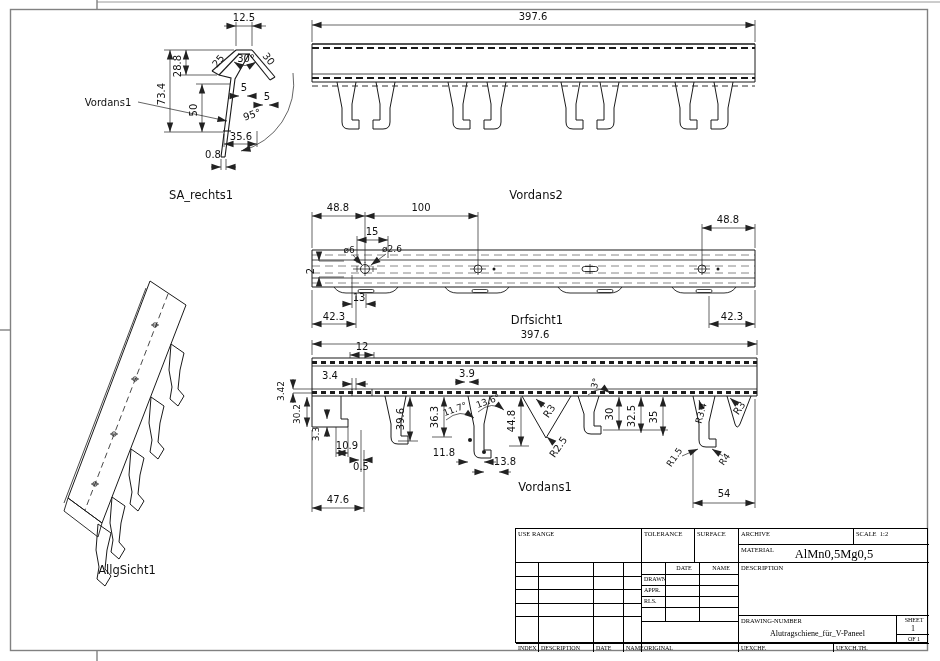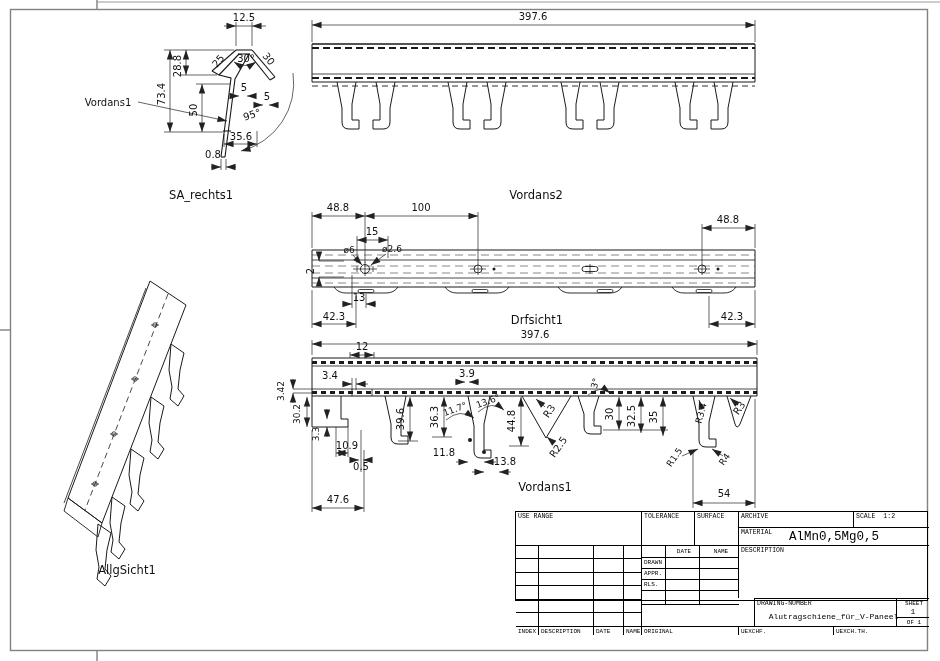--- a/index.html
+++ b/index.html
@@ -1,21 +1,21 @@
 <!DOCTYPE html>
 <html><head>
 <meta charset="utf-8">
 <style>
   html,body{margin:0;padding:0;background:#fff;width:940px;height:661px;overflow:hidden;}
   #sheet{position:relative;width:940px;height:661px;background:#fff;font-family:"DejaVu Sans",sans-serif;}
   svg{position:absolute;left:0;top:0;}
   .d{font:10px "DejaVu Sans",sans-serif;fill:#111;stroke:none;text-anchor:middle;}
   .ds{font:9px "DejaVu Sans",sans-serif;fill:#111;stroke:none;text-anchor:middle;}
   .cap{font:11.5px "DejaVu Sans",sans-serif;fill:#111;stroke:none;text-anchor:middle;}
-  .tb{position:absolute;left:515px;top:511px;width:413px;height:90px;border:1px solid #000;box-sizing:border-box;font-family:Liberation Mono, monospace;color:#000;background:#fff;}
+  .tb{position:absolute;left:515px;top:528px;width:413px;height:115px;border:1px solid #000;box-sizing:border-box;font-family:Liberation Serif, serif;color:#000;background:#fff;}
   .c{position:absolute;box-sizing:border-box;border-left:1px solid #000;border-top:1px solid #000;}
   .nl{border-left:none;}.nt{border-top:none;}
   .lab{font-size:6.5px;line-height:8px;padding:1px 0 0 2px;white-space:nowrap;}
   .lab2{font-size:6px;line-height:7px;padding:1px 0 0 2px;white-space:nowrap;}
   .ctr{text-align:center;}
   .matval{position:absolute;left:0;right:0;top:2px;text-align:center;font-size:12.5px;}
   .dnval{position:absolute;left:0;right:0;top:13px;text-align:center;font-size:8px;}
   .sheetval{position:absolute;left:0;right:0;top:8px;text-align:center;font-size:8px;}
   .hline{position:absolute;height:1px;background:#000;}
   .vline{position:absolute;width:1px;background:#000;}
@@ -360,21 +360,21 @@
     <div class="hline" style="left:0;top:58px;width:97px;"></div>
     <div class="vline" style="left:23px;top:0;height:58px;"></div>
     <div class="vline" style="left:57px;top:0;height:58px;"></div>
     <div class="lab2 ctr" style="position:absolute;left:23px;top:1px;width:34px;">DATE</div>
     <div class="lab2 ctr" style="position:absolute;left:57px;top:1px;width:40px;">NAME</div>
     <div class="lab2" style="position:absolute;left:0;top:12px;">DRAWN</div>
     <div class="lab2" style="position:absolute;left:0;top:23px;">APPR.</div>
     <div class="lab2" style="position:absolute;left:0;top:34px;">RLS.</div>
   </div>
   <div class="c lab" style="left:222px;top:33px;width:191px;height:53px;"><span>DESCRIPTION</span></div>
-  <div class="c" style="left:222px;top:86px;width:158px;height:28px;margin-left:16px;">
+  <div class="c" style="left:222px;top:86px;width:158px;height:28px;">
     <span class="lab" style="position:absolute;left:0;top:0;">DRAWING-NUMBER</span>
     <div class="dnval">Alutragschiene_für_V-Paneel</div>
   </div>
   <div class="c" style="left:380px;top:86px;width:33px;height:19px;">
     <div class="lab2 ctr">SHEET</div>
     <div class="sheetval">1</div>
   </div>
   <div class="c lab2 ctr" style="left:380px;top:105px;width:33px;height:9px;"><span>OF 1</span></div>
   <div class="c nl lab2" style="left:0;top:114px;width:22px;height:9px;"><span>INDEX</span></div>
   <div class="c lab2" style="left:22px;top:114px;width:55px;height:9px;"><span>DESCRIPTION</span></div>

